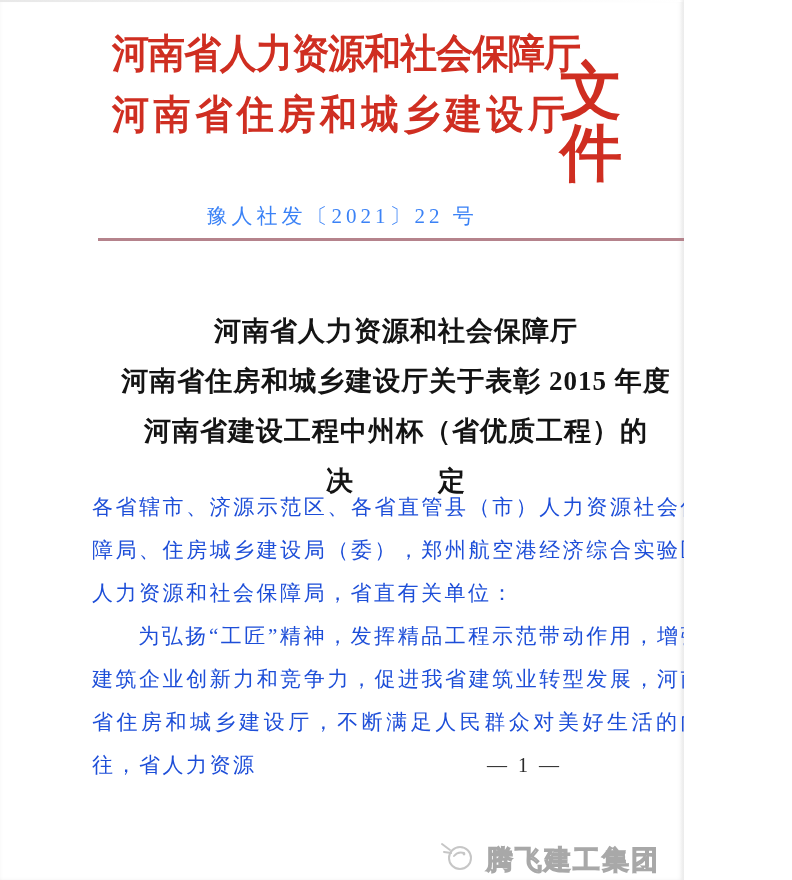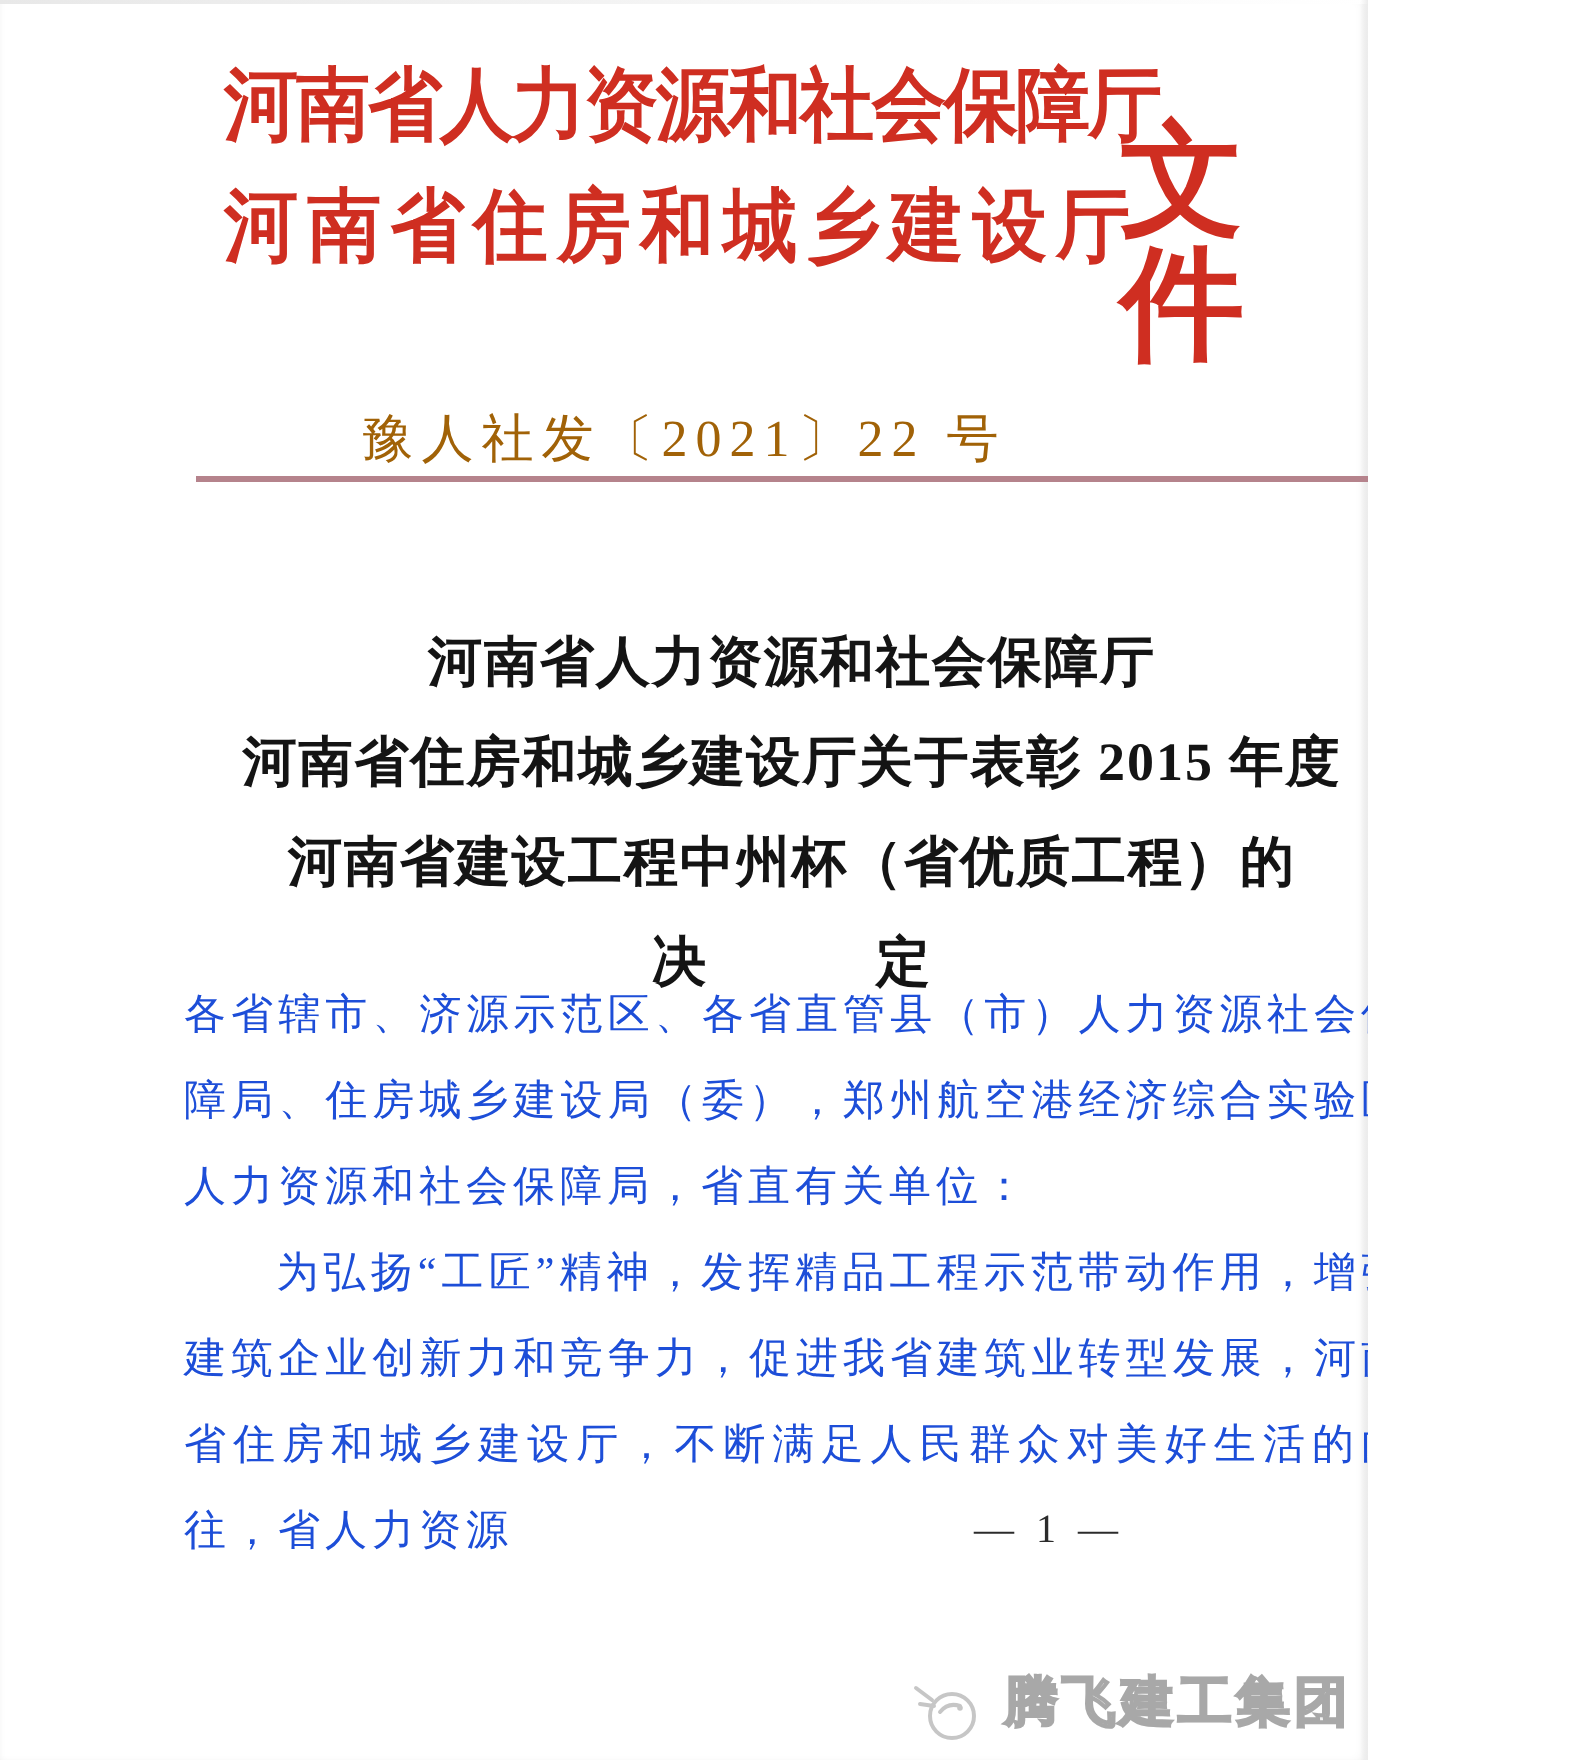--- a/index.html
+++ b/index.html
@@ -36,23 +36,23 @@
     font-weight:bold;
     font-size:62px;
     letter-spacing:3px;
     line-height:1;
   }
 
   
   .doc-number{
     position:absolute;top:202px;left:0;width:100%;
     text-align:center;
-    font-size:26px;
+    font-size:21px;
     letter-spacing:4px;
-    color:#a16207;
+    color:#3b82f6;
   }
 
   
   .red-rule{
     position:absolute;top:238px;left:98px;
     width:598px;height:3px;
     background:var(--rule-red,#b5838c);
   }
 
   
@@ -82,22 +82,22 @@
   
   .page-number{
     position:absolute;top:754px;right:122px;
     font-size:20px;
     letter-spacing:3px;
     color:#2b2b2b;
   }
 
   
   .watermark{
-    position:absolute;top:838px;right:8px;
-    display:flex;align-items:flex-start;gap:8px;
+    position:absolute;top:838px;right:24px;
+    display:flex;align-items:flex-end;gap:8px;
   }
   .wm-icon{width:40px;height:36px;opacity:.85;}
   .wm-text{
     font-family:"Liberation Sans","DejaVu Sans",sans-serif;
     font-weight:bold;
     font-size:27px;
     letter-spacing:2px;
     color:#f1f1f1;
     -webkit-text-stroke:1.1px #a8a8a8;
     line-height:1;

